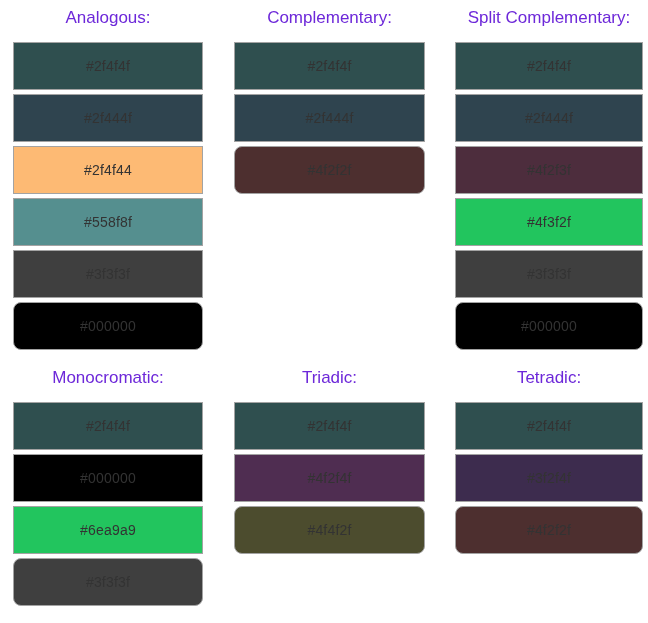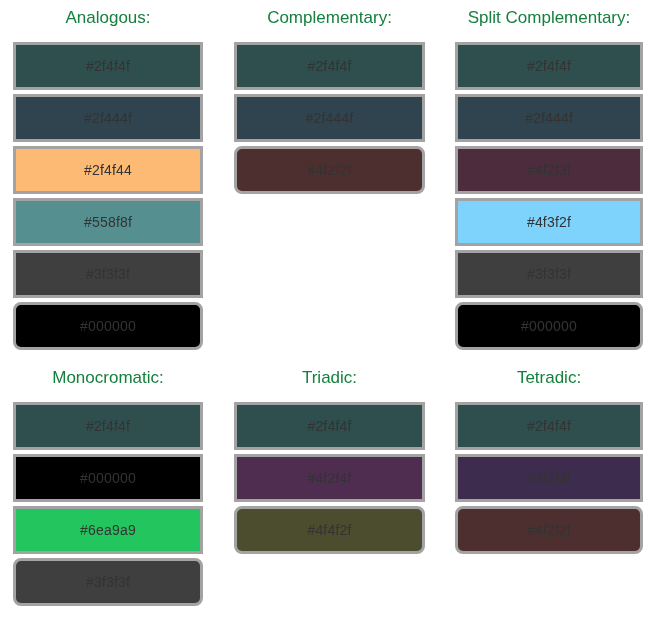--- a/index.html
+++ b/index.html
@@ -34,38 +34,38 @@
   }
 
   
   .palette-column.col-0 { padding-left: 13px;  padding-right: 17px; }
   .palette-column.col-1 { padding-left: 14px;  padding-right: 15px; }
   .palette-column.col-2 { padding-left: 15px;  padding-right: 5px;  }
 
   .palette-title {
     font-size: 17px;
     line-height: 20px;
-    color: #15803d;
+    color: #6d28d9;
     text-align: center;
     margin: 0;
     padding-top: 8px;
     padding-bottom: 14px;
     font-weight: normal;
     white-space: nowrap;
   }
 
   .swatch-list {
     display: flex;
     flex-direction: column;
   }
 
   .swatch {
     height: 48px;
     margin-bottom: 4px;
-    border: 3px solid #a3a3a3;
+    border: 1px solid #a3a3a3;
     box-sizing: border-box;
     display: flex;
     align-items: center;
     justify-content: center;
     font-size: 14px;
     color: #333333;
     letter-spacing: 0.2px;
   }
 
   .swatch:last-child {
@@ -123,21 +123,21 @@
       <div class="swatch-list">
         <div class="swatch" style="background-color: rgb(47, 79, 79);">
           <span class="swatch-label">#2f4f4f</span>
         </div>
         <div class="swatch" style="background-color: rgb(47, 68, 79);">
           <span class="swatch-label">#2f444f</span>
         </div>
         <div class="swatch" style="background-color: rgb(77, 45, 61);">
           <span class="swatch-label">#4f2f3f</span>
         </div>
-        <div class="swatch" style="background-color: #7dd3fc;">
+        <div class="swatch" style="background-color: #22c55e;">
           <span class="swatch-label">#4f3f2f</span>
         </div>
         <div class="swatch" style="background-color: rgb(63, 63, 63);">
           <span class="swatch-label">#3f3f3f</span>
         </div>
         <div class="swatch" style="background-color: rgb(0, 0, 0);">
           <span class="swatch-label">#000000</span>
         </div>
       </div>
     </div>

